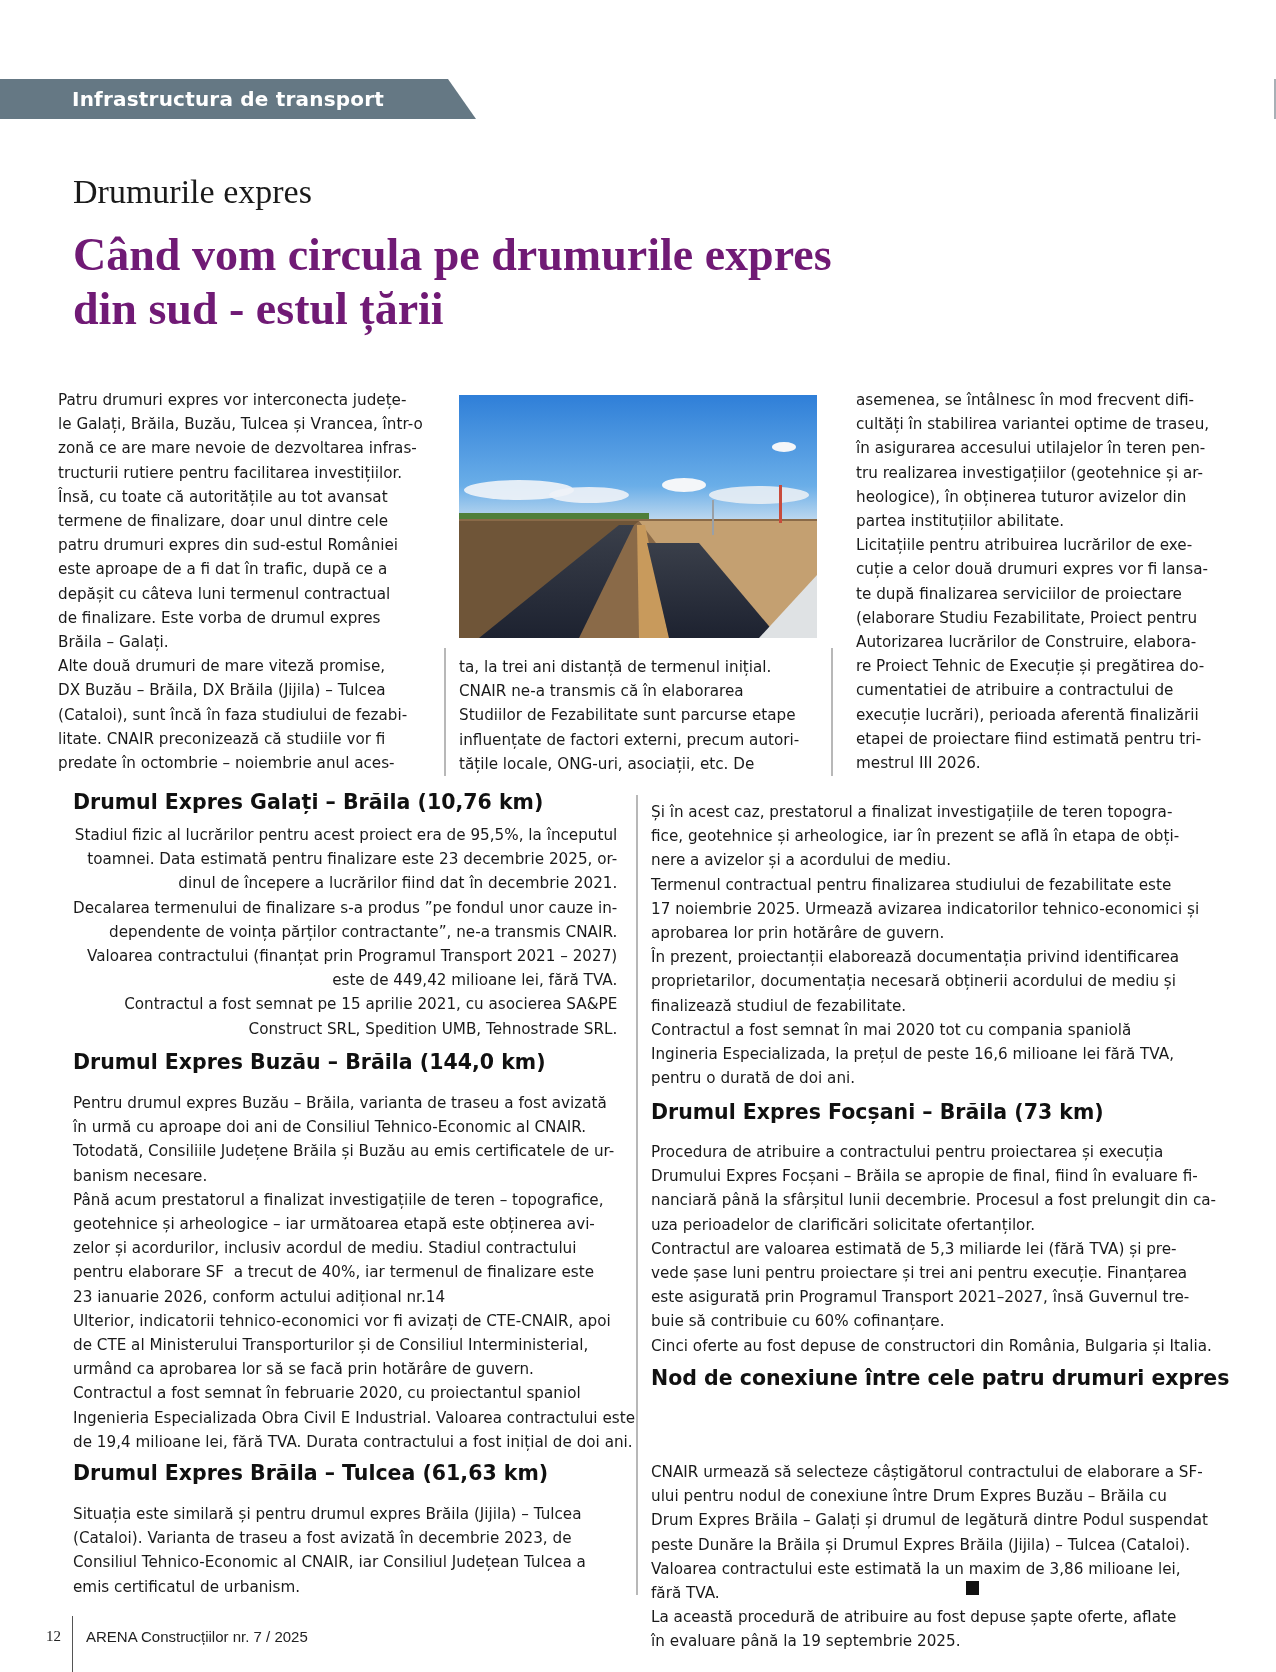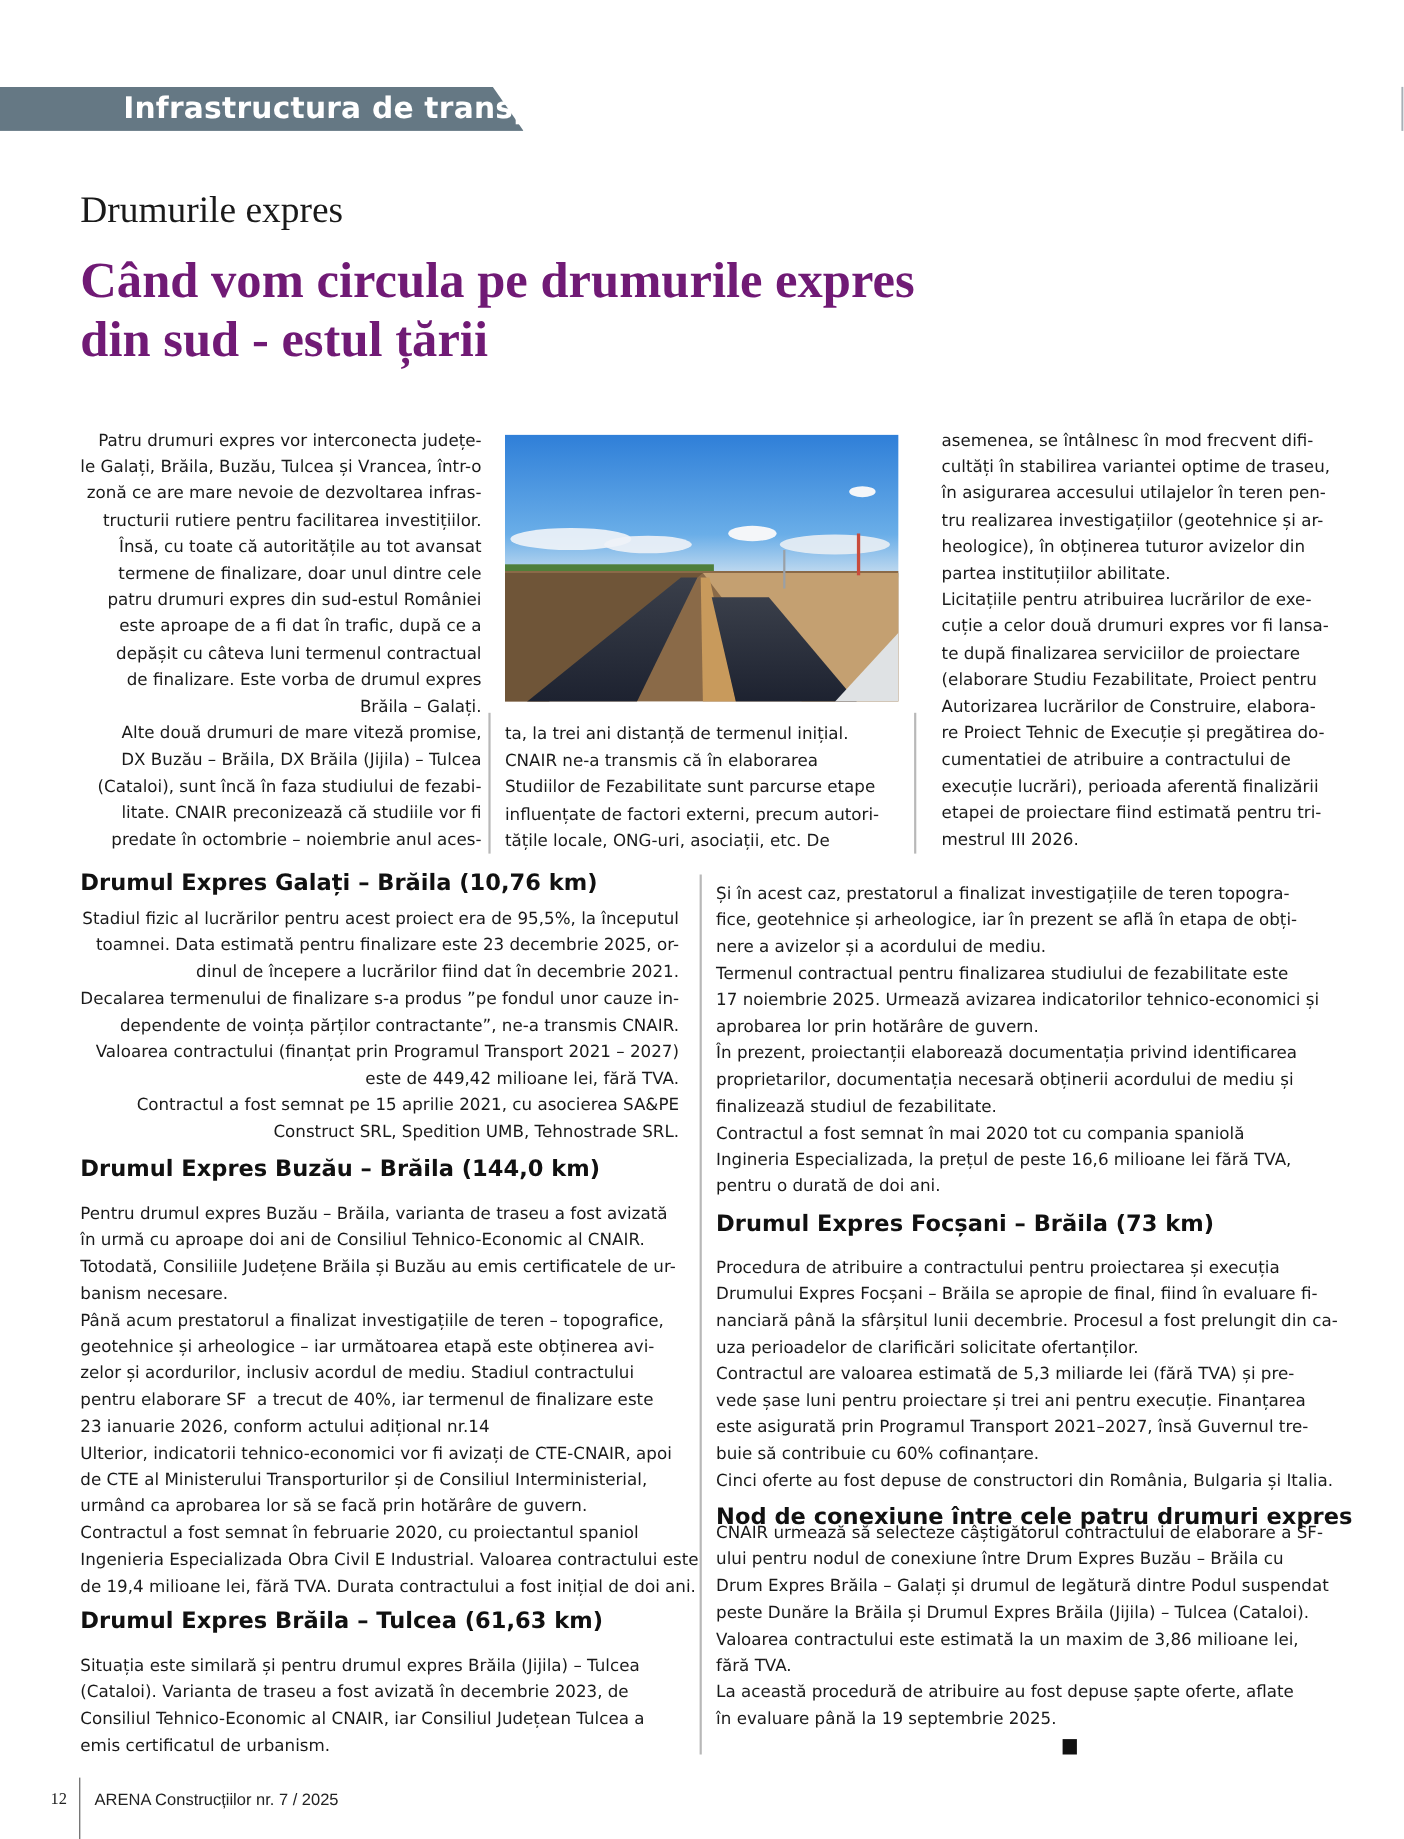--- a/index.html
+++ b/index.html
@@ -1,21 +1,21 @@
 <!DOCTYPE html>
 <html><head>
 <meta charset="utf-8">
 <style>
   html, body { margin: 0; padding: 0; background: #ffffff; }
   body { width: 1276px; height: 1672px; position: relative; overflow: hidden;
          font-family: "DejaVu Sans", sans-serif; color: #1a1a1a; }
   .section-band { position: absolute; left: 0; top: 79px; width: 476px; height: 40px;
     background: #657884; clip-path: polygon(0 0, 448px 0, 476px 40px, 0 40px); }
-  .section-band-text { position: absolute; left: 72px; top: 80px; font-size: 27px; font-weight: bold;
-    color: #ffffff; font-family: "DejaVu Sans", sans-serif; letter-spacing: 0.2px; line-height: 38px; margin-left: 40px; }
+  .section-band-text { position: absolute; left: 72px; top: 80px; font-size: 20px; font-weight: bold;
+    color: #ffffff; font-family: "DejaVu Sans", sans-serif; letter-spacing: 0.2px; line-height: 38px; }
   .right-mark { position: absolute; left: 1274px; top: 79px; width: 2px; height: 40px; background: #a8b0b6; }
   .kicker { position: absolute; left: 73px; top: 173px; font-family: "Liberation Serif", serif;
     font-size: 34px; color: #1a1a1a; }
   .headline { position: absolute; left: 73px; top: 228px; font-family: "Liberation Serif", serif;
     font-weight: bold; font-size: 46px; line-height: 54px; color: #701a75; width: 900px; }
   .txt { position: absolute; font-family: "DejaVu Sans", sans-serif; font-size: 15.2px; line-height: 24.2px;
     color: #1a1a1a; white-space: pre; }
   .h2 { position: absolute; font-family: "DejaVu Sans", sans-serif; font-weight: bold; font-size: 20.5px;
     color: #111; white-space: nowrap; }
   .vrule { position: absolute; width: 2px; background: #b8b8b8; }
@@ -31,21 +31,21 @@
 <div class="section-band"></div>
 <div class="section-band-text">Infrastructura de transport</div>
 <div class="right-mark"></div>
 
 <div class="kicker">Drumurile expres</div>
 <div class="headline">
   <div>Când vom circula pe drumurile expres</div>
   <div>din sud - estul țării</div>
 </div>
 
-<div class="txt" style="left:73px; top:388px;text-align:right;">Patru drumuri expres vor interconecta județe-
+<div class="txt" style="left:58px; top:388px;">Patru drumuri expres vor interconecta județe-
 le Galați, Brăila, Buzău, Tulcea și Vrancea, într-o
 zonă ce are mare nevoie de dezvoltarea infras-
 tructurii rutiere pentru facilitarea investițiilor.
 Însă, cu toate că autoritățile au tot avansat
 termene de finalizare, doar unul dintre cele
 patru drumuri expres din sud-estul României
 este aproape de a fi dat în trafic, după ce a
 depășit cu câteva luni termenul contractual
 de finalizare. Este vorba de drumul expres
 Brăila – Galați.
@@ -166,21 +166,21 @@
 Drumului Expres Focșani – Brăila se apropie de final, fiind în evaluare fi-
 nanciară până la sfârșitul lunii decembrie. Procesul a fost prelungit din ca-
 uza perioadelor de clarificări solicitate ofertanților.
 Contractul are valoarea estimată de 5,3 miliarde lei (fără TVA) și pre-
 vede șase luni pentru proiectare și trei ani pentru execuție. Finanțarea
 este asigurată prin Programul Transport 2021–2027, însă Guvernul tre-
 buie să contribuie cu 60% cofinanțare.
 Cinci oferte au fost depuse de constructori din România, Bulgaria și Italia.</div>
 
 <div class="h2" style="left:651px; top:1366px;">Nod de conexiune între cele patru drumuri expres</div>
-<div class="txt" style="left:651px; top:1381px;">CNAIR urmează să selecteze câștigătorul contractului de elaborare a SF-
+<div class="txt" style="left:651px; top:1460px;">CNAIR urmează să selecteze câștigătorul contractului de elaborare a SF-
 ului pentru nodul de conexiune între Drum Expres Buzău – Brăila cu
 Drum Expres Brăila – Galați și drumul de legătură dintre Podul suspendat
 peste Dunăre la Brăila și Drumul Expres Brăila (Jijila) – Tulcea (Cataloi).
 Valoarea contractului este estimată la un maxim de 3,86 milioane lei,
 fără TVA.
 La această procedură de atribuire au fost depuse șapte oferte, aflate
 în evaluare până la 19 septembrie 2025.</div>
 <span class="end-mark" style="position:absolute; left:962px; top:1581px;"></span>
 
 <div class="footer-num">12</div>

